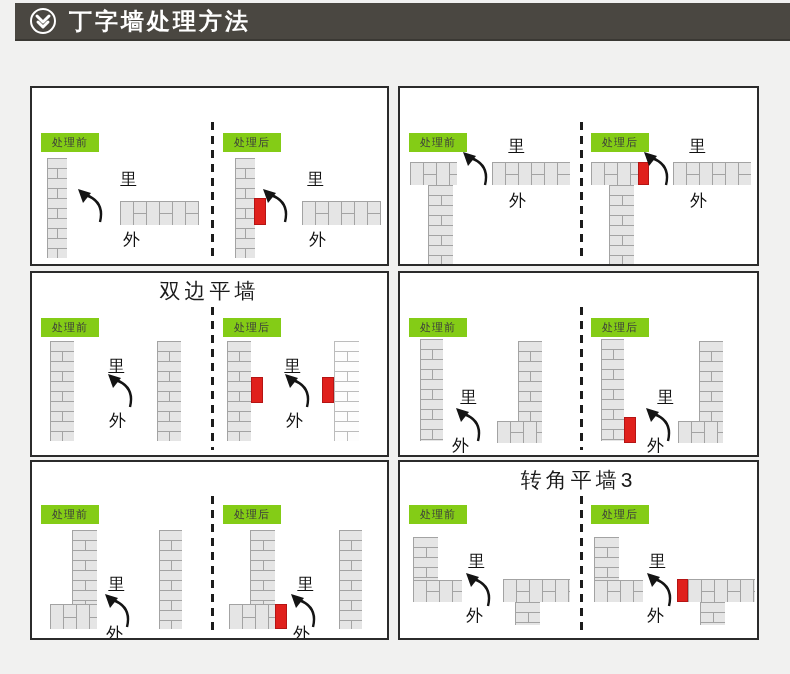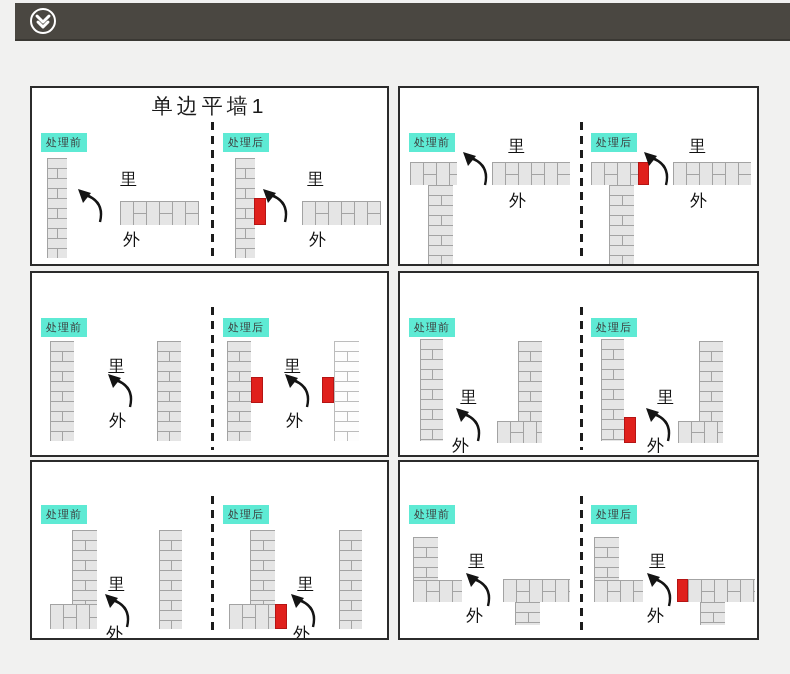--- a/index.html
+++ b/index.html
@@ -15,22 +15,22 @@
 
   
   .note{position:absolute;left:34px;top:51px;font-size:15px;letter-spacing:1px;color:#c08445;}
 
   
   .panel{position:absolute;background:#ffffff;border:2px solid #2b2b2b;box-sizing:border-box;overflow:hidden;}
   .panel-title{position:absolute;left:0;right:0;top:4px;text-align:center;
                font-size:21px;letter-spacing:4px;color:#1a1a1a;}
   .divider{position:absolute;top:34px;bottom:5px;width:3px;
            background:repeating-linear-gradient(to bottom,#1c1c1c 0 8px,transparent 8px 14px);}
-  .badge{position:absolute;background:#5eead4;color:#3c3c3c;font-size:11px;
-         padding:2px 5px;letter-spacing:1px;white-space:nowrap;}
+  .badge{position:absolute;background:#84cc16;color:#3c3c3c;font-size:11px;
+         padding:2px 11px;letter-spacing:1px;white-space:nowrap;}
   .zh{position:absolute;font-size:17px;color:#111111;letter-spacing:1px;white-space:nowrap;}
 
   
   .wall{position:absolute;overflow:hidden;background:#a3a3a3;}
   .wall .b{position:absolute;box-sizing:border-box;background:#e5e5e5;border:1px solid #a3a3a3;}
   .wall.light{background:#bcbcbc;}
   .wall.light .b{background:#fdfdfd;border-color:#bcbcbc;}
 
   .red{position:absolute;background:#e0201c;border:1px solid #b51414;box-sizing:border-box;}
 
@@ -43,26 +43,26 @@
 <div class="page">
 
   <div class="header">
     <span class="icon">
       <svg viewBox="0 0 28 28">
         <circle cx="14" cy="14" r="12" fill="none" stroke="#ffffff" stroke-width="2"></circle>
         <path d="M8 9 L14 15 L20 9" fill="none" stroke="#ffffff" stroke-width="3" stroke-linecap="round" stroke-linejoin="round"></path>
         <path d="M9 15 L14 20 L19 15" fill="none" stroke="#ffffff" stroke-width="3" stroke-linecap="round" stroke-linejoin="round"></path>
       </svg>
     </span>
+    <span class="title">丁字墙处理方法</span>
   </div>
 
 
   <div id="panels">
       <div class="panel" style="left: 30px; top: 86px; width: 359px; height: 180px;">
-        <div class="panel-title">单边平墙1</div>
         <div class="divider" style="left: 178.5px;"></div>
         <span class="badge" style="left: 9px; top: 45px;">处理前</span>
         <span class="badge" style="left: 191px; top: 45px;">处理后</span>
         <div class="wall" style="left: 15px; top: 70px; width: 20px; height: 100px;">
           <div class="b" style="left: 0px; top: 0px; width: 21px; height: 11px;"></div>
           <div class="b" style="left: 0px; top: 10px; width: 11px; height: 11px;"></div>
           <div class="b" style="left: 10px; top: 10px; width: 11px; height: 11px;"></div>
           <div class="b" style="left: 0px; top: 20px; width: 21px; height: 11px;"></div>
           <div class="b" style="left: 0px; top: 30px; width: 11px; height: 11px;"></div>
           <div class="b" style="left: 10px; top: 30px; width: 11px; height: 11px;"></div>
@@ -217,20 +217,21 @@
             <path d="M25 34 Q30 14 11 7" fill="none" stroke="#141414" stroke-width="2.4"></path>
             <polygon points="3,1 16,5 8,15" fill="#141414"></polygon>
           </svg>
         </div>
         <span class="zh" style="left: 108px; top: 47px;">里</span>
         <span class="zh" style="left: 289px; top: 47px;">里</span>
         <span class="zh" style="left: 109px; top: 101px;">外</span>
         <span class="zh" style="left: 290px; top: 101px;">外</span>
       </div>
       <div class="panel" style="left: 30px; top: 271px; width: 359px; height: 186px;">
+        <div class="panel-title">双边平墙</div>
         <div class="divider" style="left: 178.5px;"></div>
         <span class="badge" style="left: 9px; top: 45px;">处理前</span>
         <span class="badge" style="left: 191px; top: 45px;">处理后</span>
         <div class="wall" style="left: 18px; top: 68px; width: 24px; height: 100px;">
           <div class="b" style="left: 0px; top: 0px; width: 25px; height: 11px;"></div>
           <div class="b" style="left: 0px; top: 10px; width: 13px; height: 11px;"></div>
           <div class="b" style="left: 12px; top: 10px; width: 13px; height: 11px;"></div>
           <div class="b" style="left: 0px; top: 20px; width: 25px; height: 11px;"></div>
           <div class="b" style="left: 0px; top: 30px; width: 13px; height: 11px;"></div>
           <div class="b" style="left: 12px; top: 30px; width: 13px; height: 11px;"></div>
@@ -510,20 +511,21 @@
             <path d="M25 34 Q30 14 11 7" fill="none" stroke="#141414" stroke-width="2.4"></path>
             <polygon points="3,1 16,5 8,15" fill="#141414"></polygon>
           </svg>
         </div>
         <span class="zh" style="left: 76px; top: 111px;">里</span>
         <span class="zh" style="left: 265px; top: 111px;">里</span>
         <span class="zh" style="left: 74px; top: 160px;">外</span>
         <span class="zh" style="left: 261px; top: 160px;">外</span>
       </div>
       <div class="panel" style="left: 398px; top: 460px; width: 361px; height: 180px;">
+        <div class="panel-title">转角平墙3</div>
         <div class="divider" style="left: 179.5px;"></div>
         <span class="badge" style="left: 9px; top: 43px;">处理前</span>
         <span class="badge" style="left: 191px; top: 43px;">处理后</span>
         <div class="wall" style="left: 13px; top: 75px; width: 25px; height: 43px;">
           <div class="b" style="left: 0px; top: 0px; width: 26px; height: 11px;"></div>
           <div class="b" style="left: 0px; top: 10px; width: 13.5px; height: 11px;"></div>
           <div class="b" style="left: 12.5px; top: 10px; width: 13.5px; height: 11px;"></div>
           <div class="b" style="left: 0px; top: 20px; width: 26px; height: 11px;"></div>
           <div class="b" style="left: 0px; top: 30px; width: 13.5px; height: 11px;"></div>
           <div class="b" style="left: 12.5px; top: 30px; width: 13.5px; height: 11px;"></div>

